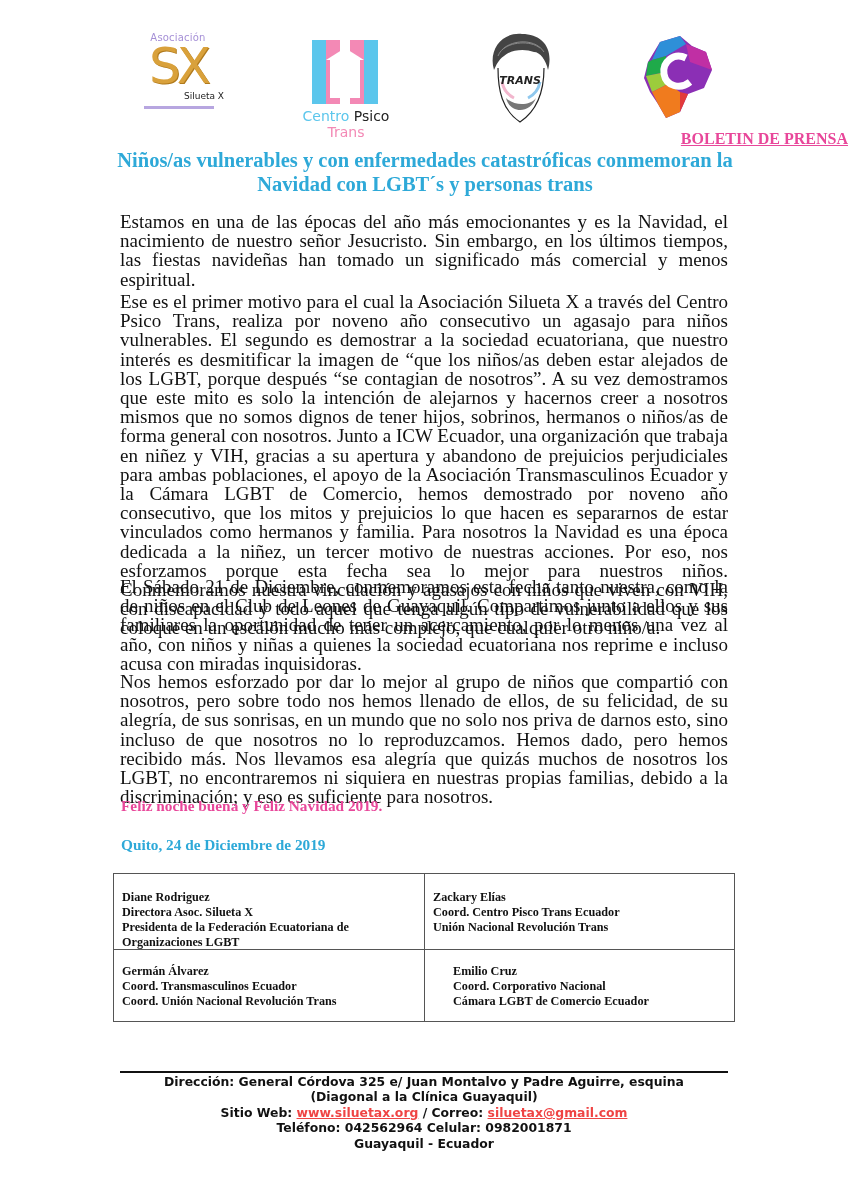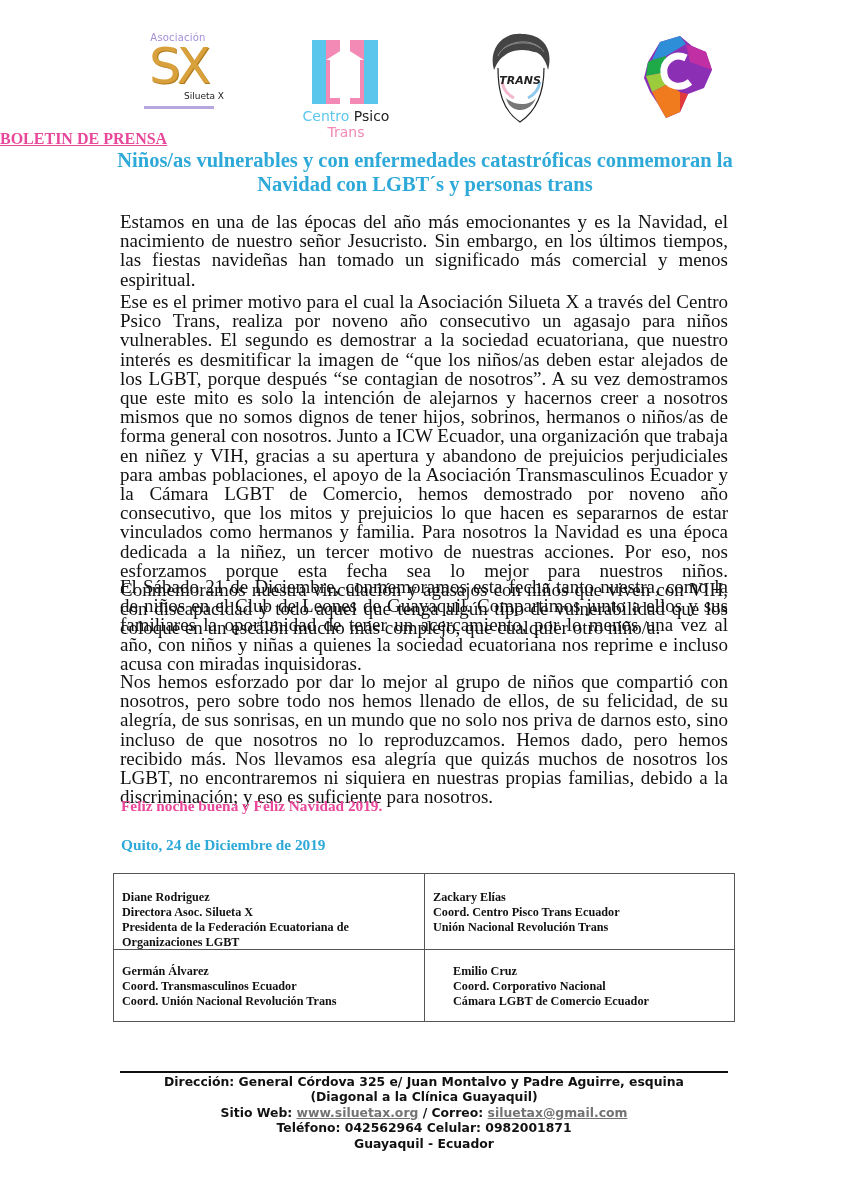--- a/index.html
+++ b/index.html
@@ -27,21 +27,21 @@
     .cpt-label { position: absolute; top: 74px; left: 0; width: 88px; text-align: center; font-family: "DejaVu Sans", sans-serif; font-size: 14px; color: #5bc6ec; }
     .cpt-label b { color: #222; font-weight: normal; }
     .cpt-label i { color: #f389b5; font-style: normal; }
 
     
     .logo-trans { left: 484px; top: 2px; width: 72px; height: 98px; }
 
     
     .logo-map { left: 640px; top: 4px; width: 80px; height: 88px; }
 
-    .bulletin { position: absolute; top: 130px; left: 0; width: 848px; text-align: left; font-weight: bold; font-size: 16px; color: #e8479a; text-decoration: underline; }
+    .bulletin { position: absolute; top: 130px; left: 0; width: 848px; text-align: right; font-weight: bold; font-size: 16px; color: #e8479a; text-decoration: underline; }
     .headline { position: absolute; top: 148px; left: 110px; width: 630px; text-align: center; font-weight: bold; font-size: 20.5px; line-height: 24px; color: #2ea9d8; }
 
     .para { position: absolute; left: 120px; width: 608px; font-size: 19px; line-height: 19.2px; text-align: justify; }
     .p1 { top: 212px; }
     .p2 { top: 292px; }
     .p3 { top: 577px; }
     .p4 { top: 672px; }
 
     .greeting { position: absolute; top: 797px; left: 121px; font-weight: bold; font-size: 15.3px; color: #e8479a; }
     .place-date { position: absolute; top: 836px; left: 121px; font-weight: bold; font-size: 15.3px; color: #2ea9d8; }
@@ -51,21 +51,21 @@
     .sig-cell div { white-space: nowrap; }
     .c00 { left: 0; top: 0; width: 310px; height: 75px; }
     .c01 { left: 310px; top: 0; width: 310px; height: 75px; border-left: 1px solid #555; }
     .c10 { left: 0; top: 75px; width: 310px; height: 72px; border-top: 1px solid #555; }
     .c11 { left: 310px; top: 75px; width: 310px; height: 72px; border-top: 1px solid #555; border-left: 1px solid #555; padding-left: 28px; }
     .c00, .c01 { padding-top: 16px; }
     .c10, .c11 { padding-top: 14px; }
 
     .footer-rule { position: absolute; top: 1071px; left: 120px; width: 608px; height: 2px; background: #111; }
     .footer { position: absolute; top: 1074px; left: 100px; width: 648px; text-align: center; font-family: "DejaVu Sans", sans-serif; font-weight: bold; font-size: 12.4px; line-height: 15.4px; color: #111; }
-    .footer a { color: #737373; text-decoration: underline; }
+    .footer a { color: #ef4444; text-decoration: underline; }
   </style>
 </head>
 <body>
 
 <div class="logos">
   <div class="logo logo-sx">
     <div class="asoc">Asociación</div>
     <div class="big">SX</div>
     <div class="sub">Silueta X</div>
     <div class="line"></div>

